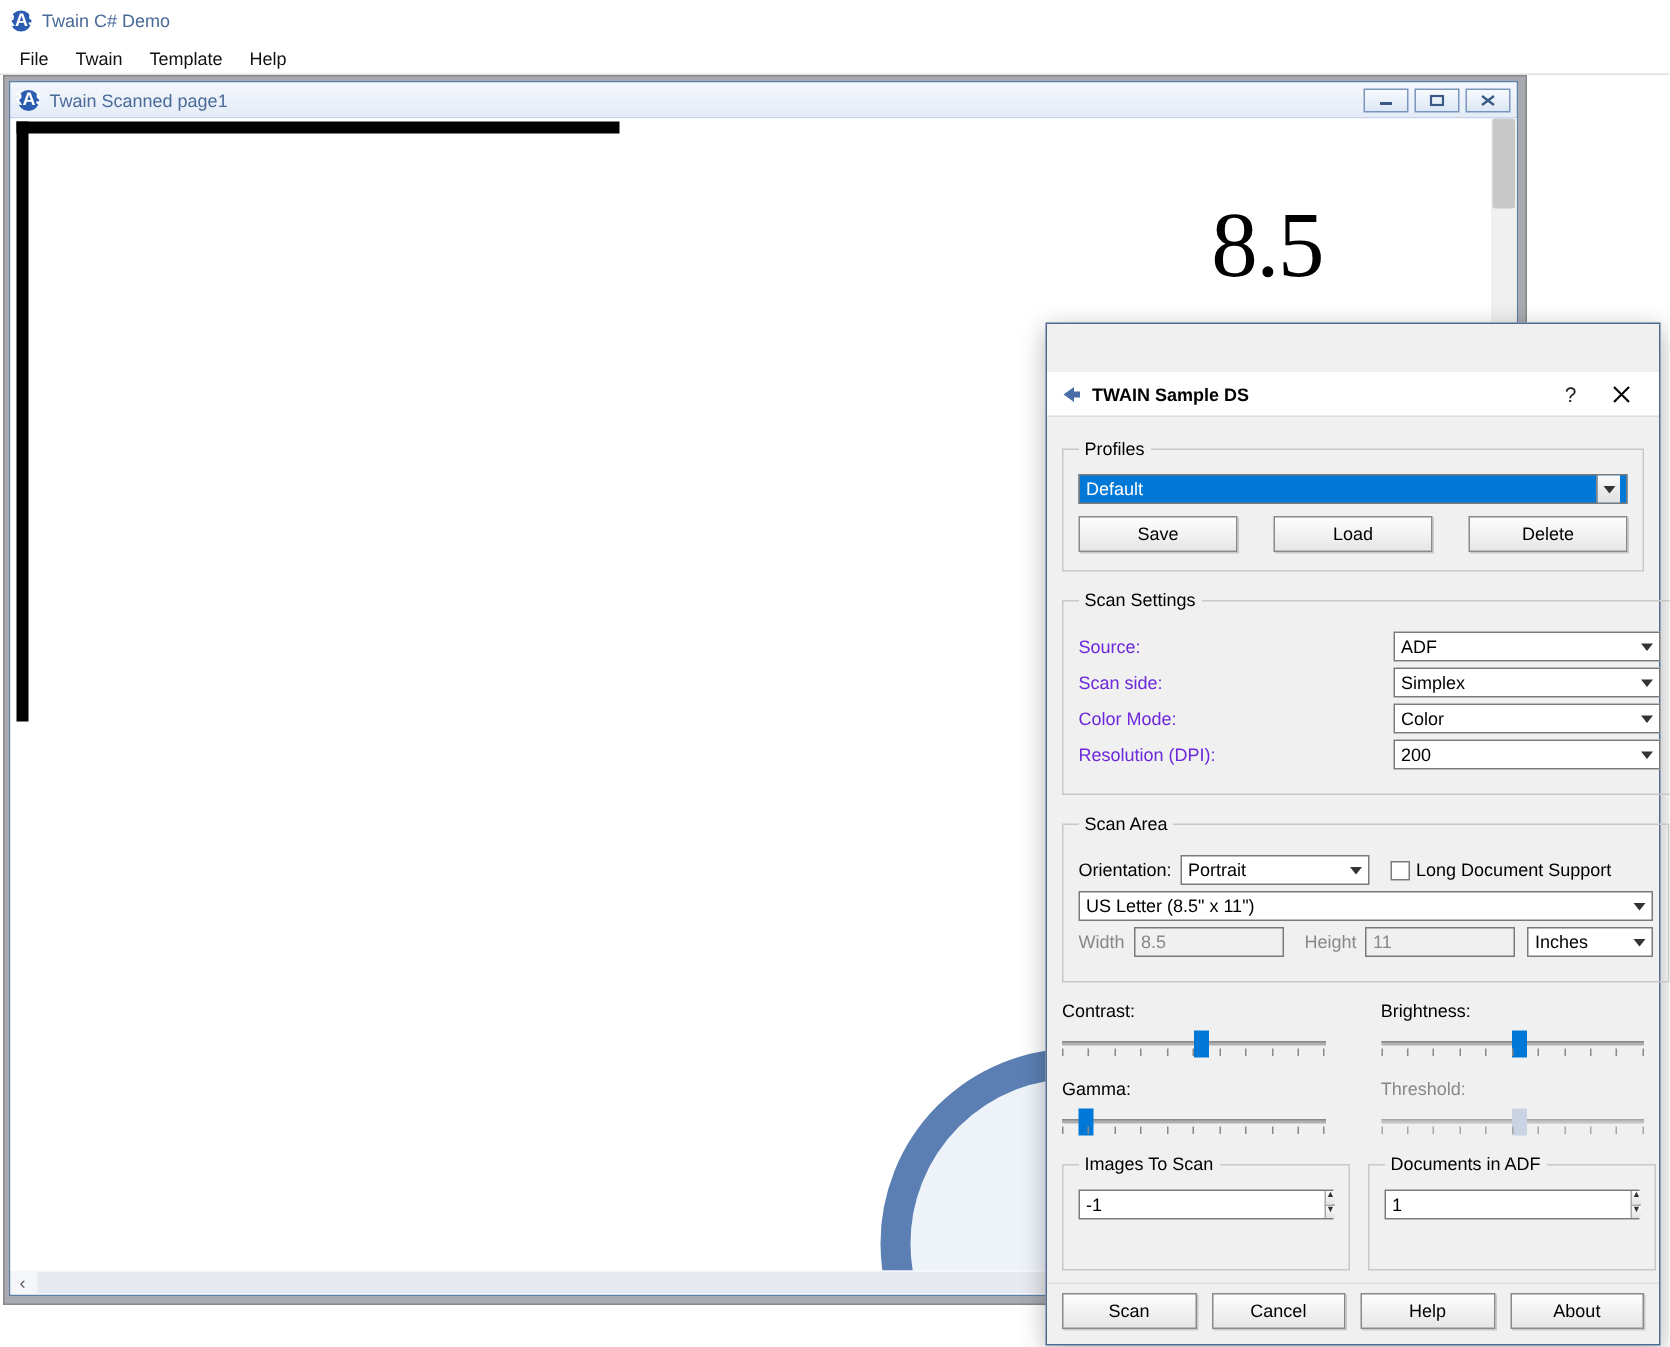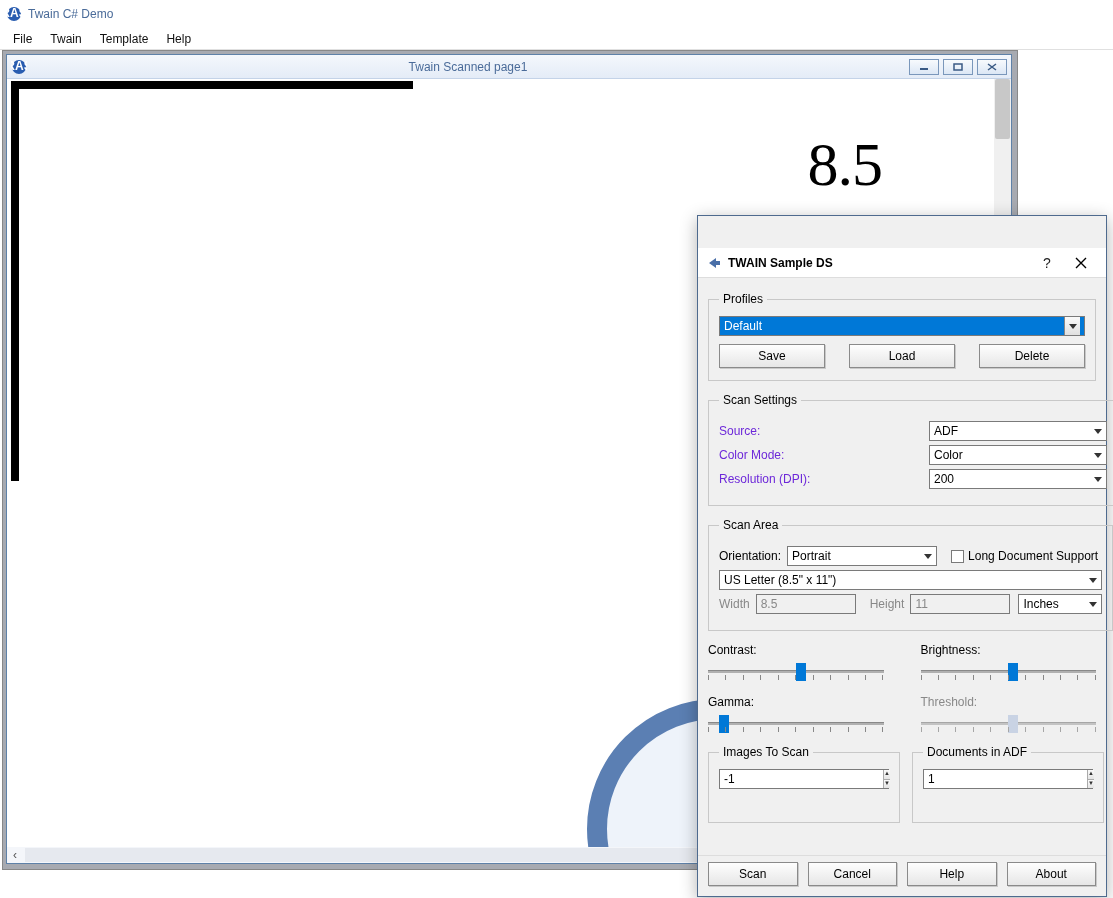--- a/index.html
+++ b/index.html
@@ -11,21 +11,21 @@
   .app-icon { width:16px; height:16px; }
   .main-title { color:#4a6b99; font-size:12px; }
   .menubar { height:22px; display:flex; align-items:center; gap:0; padding:0 4px; border-bottom:1px solid #e0e0e0;}
   .menu-item { padding:3px 9px; color:#111; cursor:default; }
 
   .mdi-area { position:absolute; top:50px; left:2px; width:1016px; height:820px; background:#a7aab1; border:1px solid #888; }
 
   
   .child-window { position:absolute; top:3px; left:3px; width:1006px; height:810px; background:#fff; border:1px solid #5e81a8; }
   .child-titlebar { height:24px; background:linear-gradient(#f4f7fc,#e4ecf7); border-bottom:1px solid #c4d3e8; display:flex; align-items:center; padding:0 4px; gap:6px;}
-  .child-title { color:#4a6b99; flex:1;text-align:center;}
+  .child-title { color:#4a6b99; flex:1;}
   .win-btns { display:flex; gap:4px; }
   .win-btn { width:30px; height:16px; border:1px solid #7a97bb; background:linear-gradient(#f7fafd,#dce7f5); display:flex; align-items:center; justify-content:center; font-size:10px; color:#3a5a85; cursor:default;}
   .child-content { position:absolute; top:24px; left:0; right:0; bottom:16px; background:#fff; overflow:hidden;}
   .scan-preview { position:relative; width:970px; height:100%; background:#fff; }
   .black-bar-top { position:absolute; top:2px; left:4px; width:402px; height:8px; background:#000;}
   .black-bar-left { position:absolute; top:2px; left:4px; width:8px; height:400px; background:#000;}
   .big-number { position:absolute; top:50px; right:95px; font-family: Georgia, "Times New Roman", serif; font-size:62px; font-weight:400; color:#000; letter-spacing:-1px;}
   .doc-arc { position:absolute; left:580px; top:620px; width:260px; height:260px; border:20px solid #5b7fb3; border-radius:50%; background:#eef3fa;}
   .v-scrollbar { position:absolute; top:24px; right:0; width:17px; bottom:16px; background:#f0f0f0;}
   .v-thumb { position:absolute; top:0; left:1px; width:15px; height:60px; background:#c8c8c8; border-radius:2px;}
@@ -192,40 +192,47 @@
     <fieldset>
       <legend>Scan Settings</legend>
       <div class="row">
         <span class="label">Source:</span>
         <div class="combo small">
             <span>ADF</span>
             <div class="tri"></div>
           </div>
       </div>
       <div class="row">
+        <span class="label">Scan side:</span>
+        <div class="combo small">
+            <span>Simplex</span>
+            <div class="tri"></div>
+          </div>
+      </div>
+      <div class="row">
         <span class="label">Color Mode:</span>
         <div class="combo small">
             <span>Color</span>
             <div class="tri"></div>
           </div>
       </div>
       <div class="row">
         <span class="label">Resolution (DPI):</span>
         <div class="combo small">
             <span>200</span>
             <div class="tri"></div>
           </div>
       </div>
     </fieldset>
 
     <fieldset>
       <legend>Scan Area</legend>
       <div class="row">
         <span style="margin-right:6px;">Orientation:</span>
-        <div class="combo" style="width:150px;">
+        <div class="combo" style="width:126px;">
             <span>Portrait</span>
             <div class="tri"></div>
           </div>
         <div style="width:14px;"></div>
         <div class="checkbox"></div>
         <span>Long Document Support</span>
       </div>
       <div class="row">
         <div class="combo full">
             <span>US Letter (8.5" x 11")</span>

